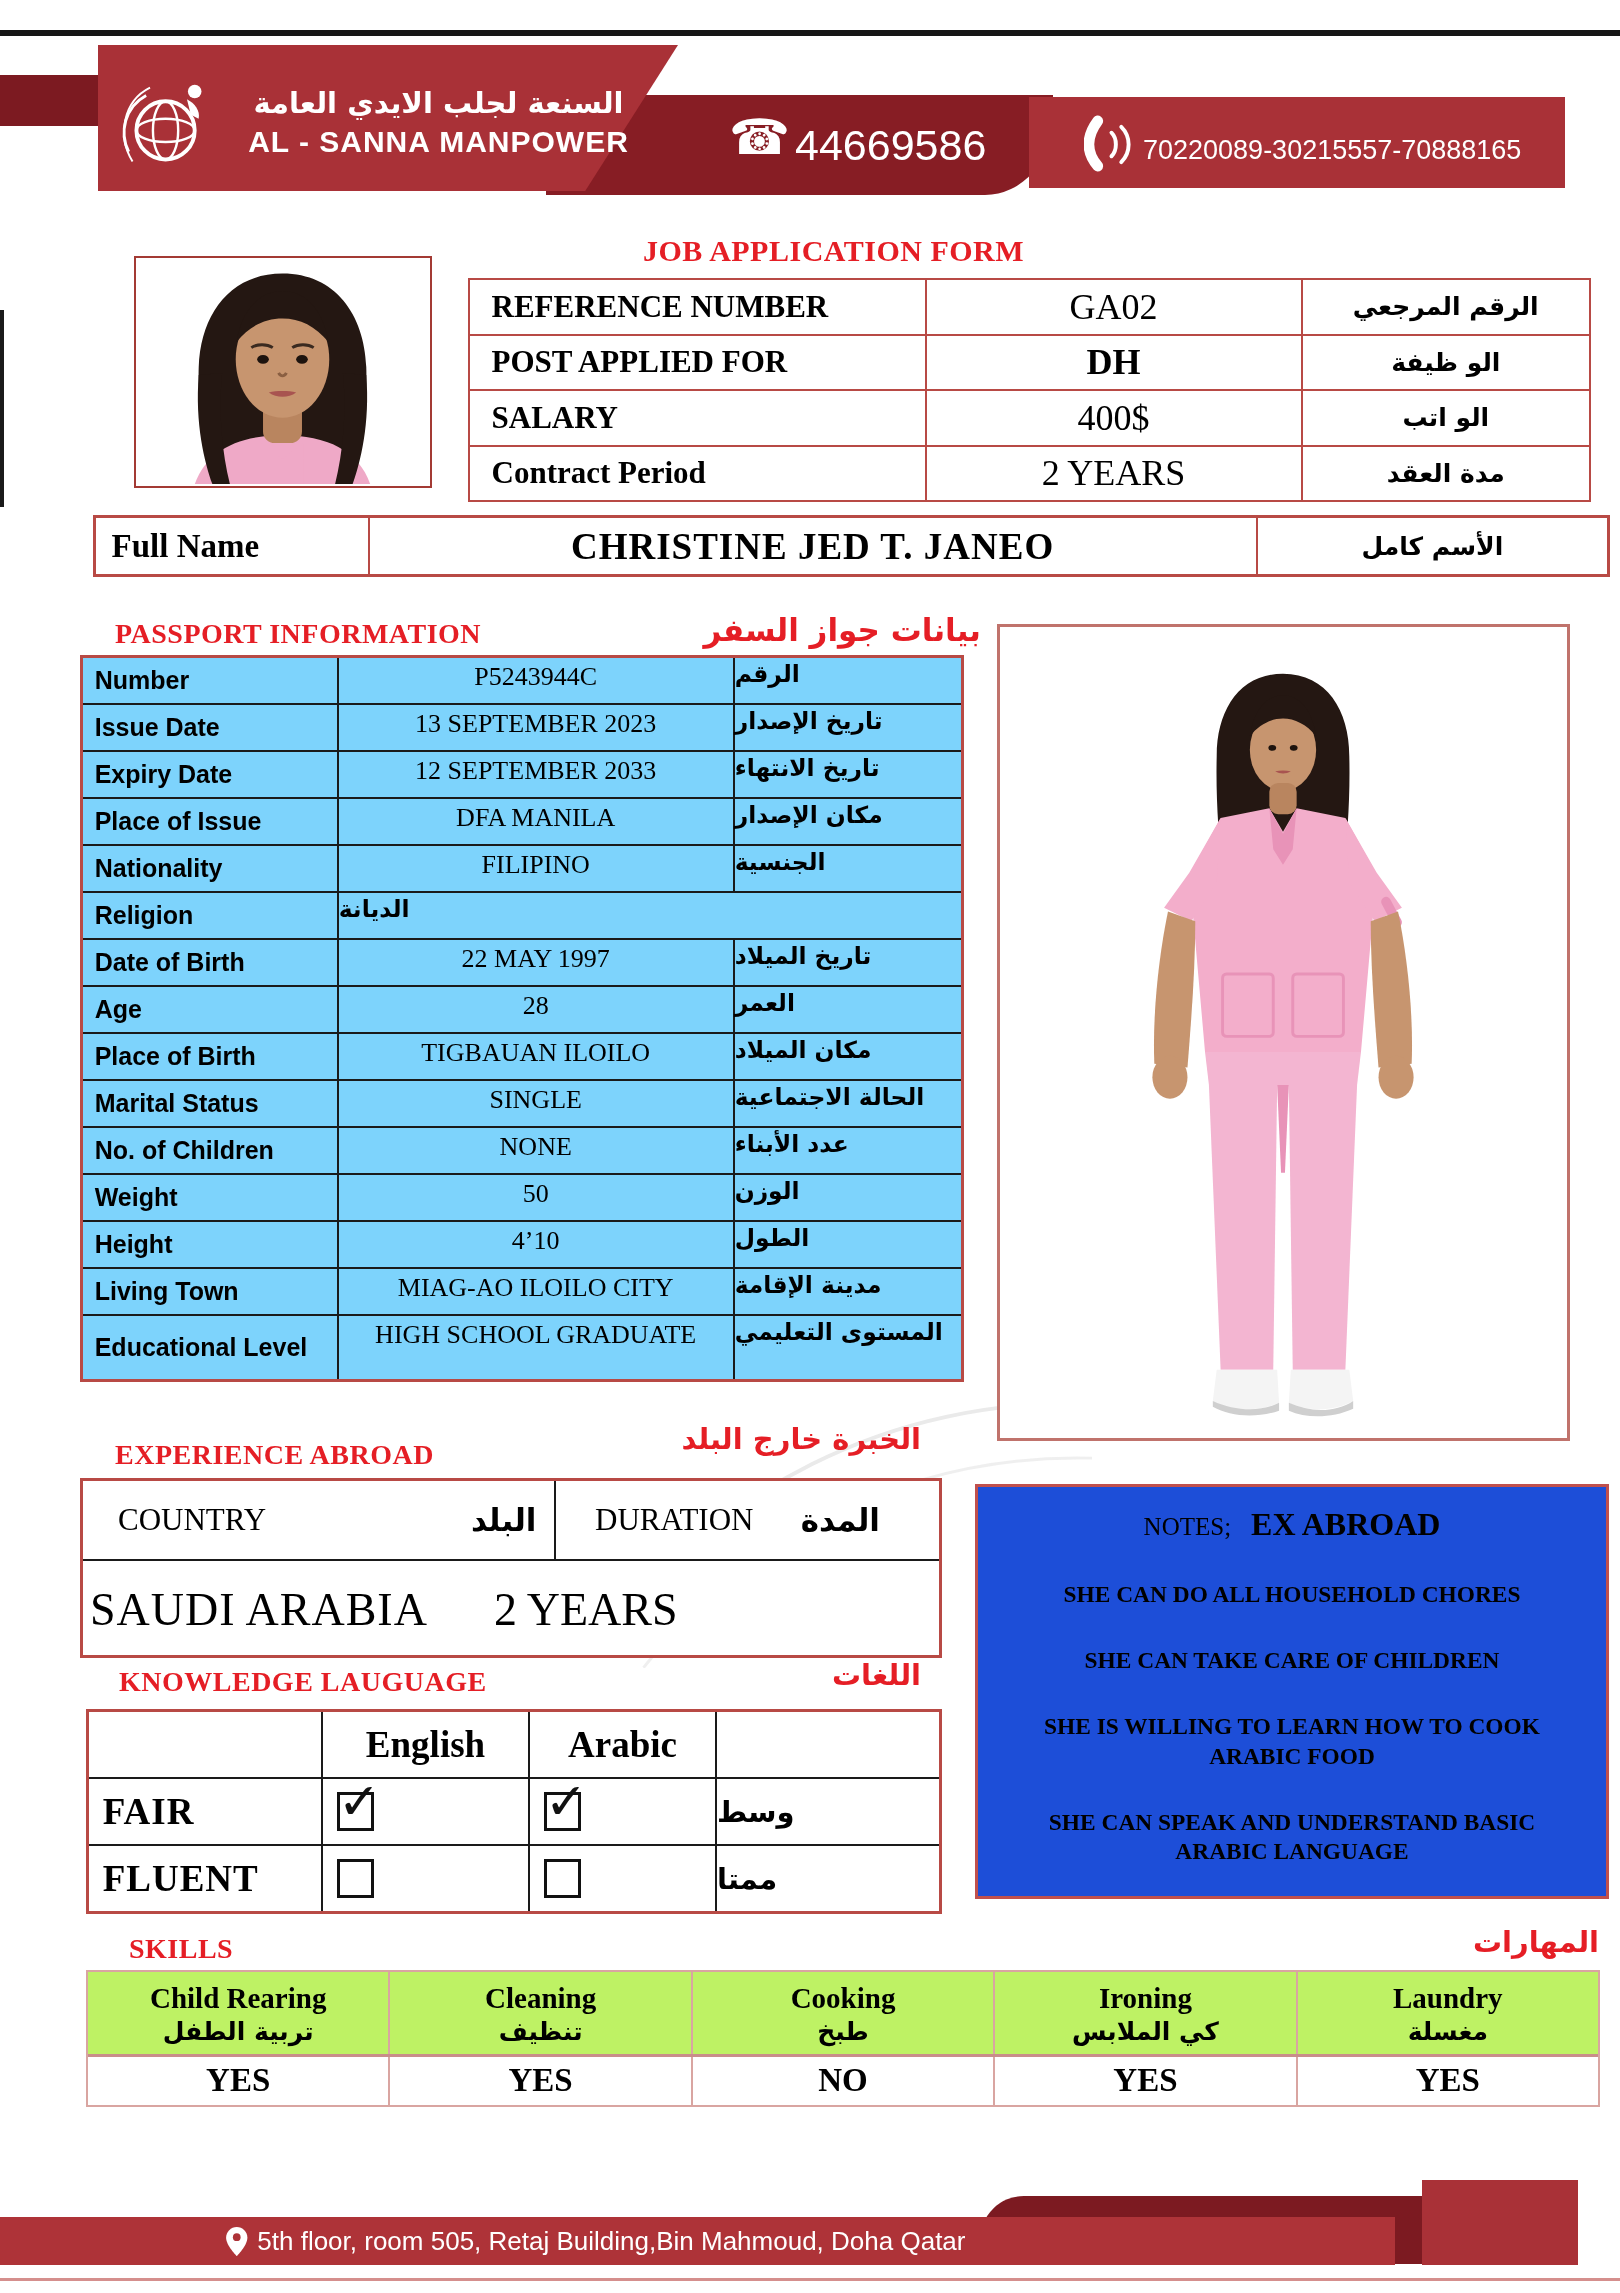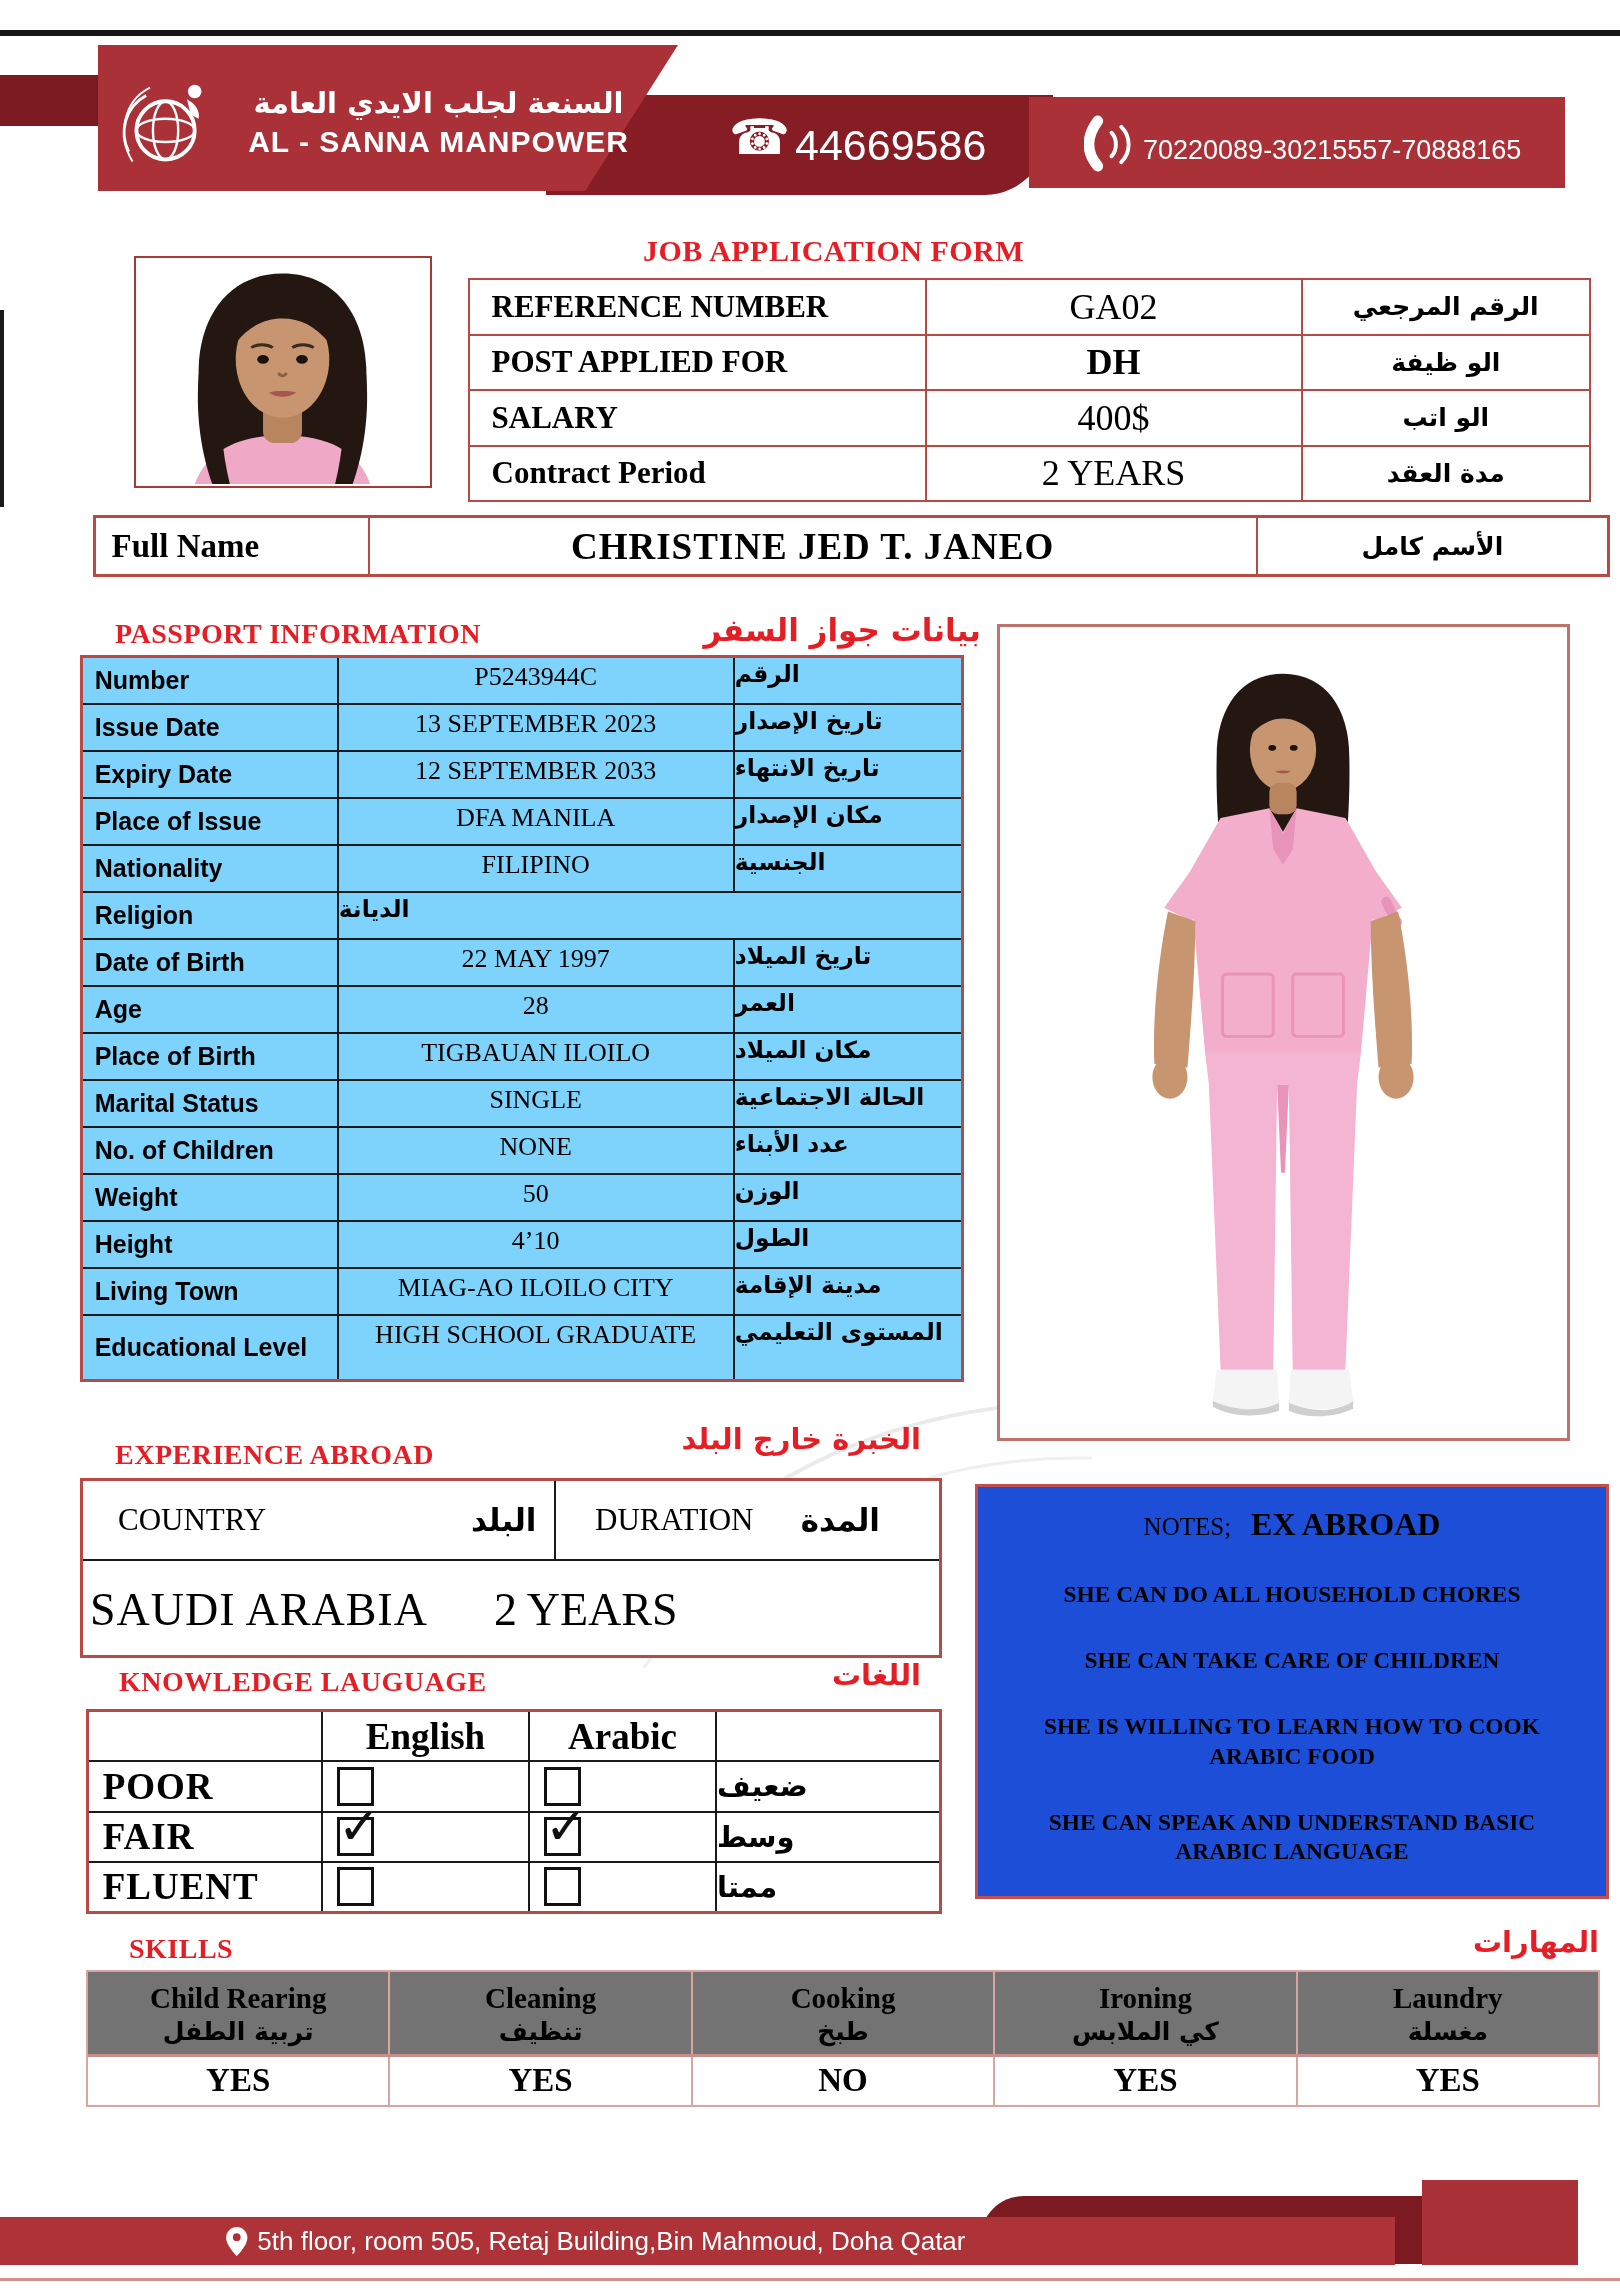--- a/index.html
+++ b/index.html
@@ -110,21 +110,21 @@
   .notes{left:975px;top:1484px;width:634px;height:415px;border:3.9px solid #C0504D;
          box-sizing:border-box;background:#1d4ed8;text-align:center;padding:13px 27px;}
   .notes-line1{font-size:25px;margin-top:5.9px;}
   .notes-head{font-weight:bold;font-size:32px;margin-left:13.7px;}
   .notes-item{font-weight:bold;font-size:23.4px;margin-top:37px;line-height:1.25;}
 
   
   .sk-title{left:129px;top:1933px;font-size:28px;}
   .sk-title-ar{left:1404px;top:1925px;width:195px;text-align:right;font-size:29px;color:#E51E25;}
   .sk{left:86px;top:1970px;width:1514px;border:2px solid #D9A5A1;box-sizing:border-box;background:#fff;}
-  .sk-head{display:flex;background:#737373;border-bottom:3.9px solid #C98E8A;}
+  .sk-head{display:flex;background:#bef264;border-bottom:3.9px solid #C98E8A;}
   .sk-hcell{flex:1;text-align:center;padding:9.8px 0 7.8px 0;border-left:2px solid #D9A5A1;}
   .sk-hcell:first-child{border-left:none;}
   .sk-hlabel{font-weight:bold;font-size:29px;display:block;}
   .sk-har{font-size:25px;display:block;margin-top:2px;}
   .sk-data{display:flex;}
   .sk-dcell{flex:1;text-align:center;padding:5.9px 0;border-left:2px solid #D9A5A1;
             font-weight:bold;font-size:33px;}
   .sk-dcell:first-child{border-left:none;}
 
   
@@ -369,30 +369,20 @@
   <div class="abs kl-title-ar ar z1">اللغات</div>
 
   <div class="abs kl z1">
     <div class="kl-row">
       <div class="kl-c1"></div>
       <div class="kl-c2 kl-hdr">English</div>
       <div class="kl-c3 kl-hdr">Arabic</div>
       <div class="kl-c4"></div>
     </div>
     <div class="kl-row">
-      <div class="kl-c1">POOR</div>
-      <div class="kl-c2">
-          <div class="checkbox"></div>
-        </div>
-      <div class="kl-c3">
-          <div class="checkbox"></div>
-        </div>
-      <div class="kl-c4 ar">ضعيف</div>
-    </div>
-    <div class="kl-row">
       <div class="kl-c1">FAIR</div>
       <div class="kl-c2">
           <div class="checkbox checked">
             <span class="tick">✓</span>
           </div>
         </div>
       <div class="kl-c3">
           <div class="checkbox checked">
             <span class="tick">✓</span>
           </div>

